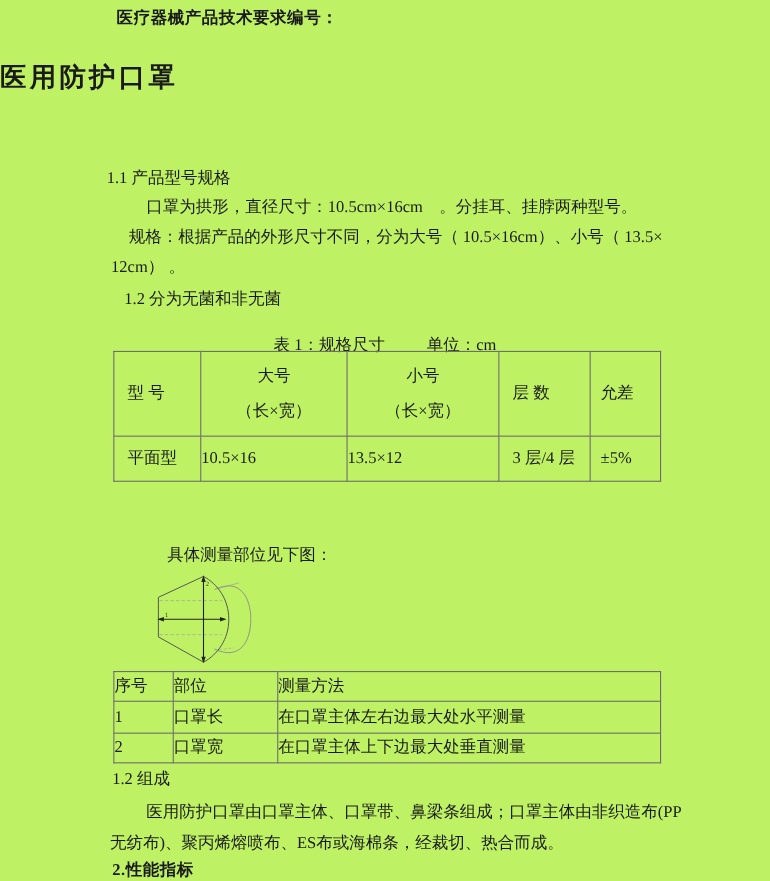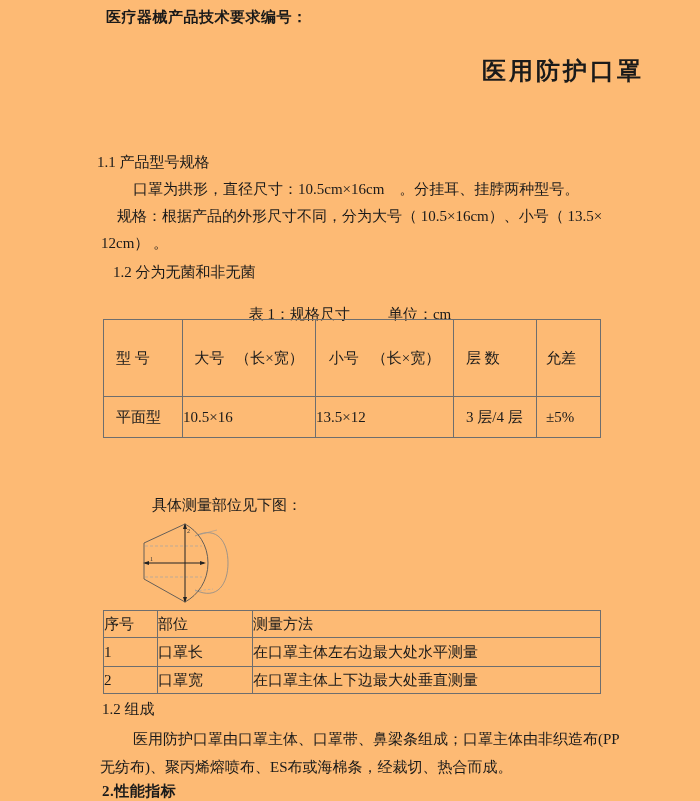--- a/index.html
+++ b/index.html
@@ -1,33 +1,33 @@
 <!DOCTYPE html>
 <html lang="zh"><head>
 <meta charset="utf-8">
 <style>
   html, body { margin: 0; padding: 0; background: #ffffff; }
   .page {
     position: relative;
     width: 700px;
     height: 801px;
-    background: #fdba74;
+    background: #bef264;
     font-family: "Liberation Serif", "DejaVu Serif", serif;
     color: #1a1a1a;
     font-size: 15px;
     line-height: 20px;
     overflow: hidden;
   }
   .abs { position: absolute; white-space: nowrap; }
   .bold { font-weight: bold; }
 
   .doc-number { left: 106px; top: 7px; letter-spacing: 0.5px; }
   .doc-title {
     left: 0; top: 56px; width: 644px;
-    text-align: right; font-size: 24px; line-height: 30px;
+    text-align: left; font-size: 24px; line-height: 30px;
     font-weight: bold; letter-spacing: 3px;
   }
   .h-sec1 { left: 99px;  top: 126px; letter-spacing: 0.5px; }
   .s11    { left: 97px;  top: 152px; text-align: center; }
   .p-shape{ left: 133px; top: 179px; }
   .p-spec1{ left: 117px; top: 206px; }
   .p-spec2{ left: 101px; top: 233px; }
   .s12    { left: 113px; top: 262px; }
 
   .t1-caption {
@@ -56,21 +56,21 @@
   .t1 .c-large { width: 133px; }
   .t1 .c-small { width: 138px; }
   .t1 .c-layer { width: 83px; }
   .t1 .c-tol   { width: 64px; }
   .t1 .hdr-row  td { height: 76px; }
   .t1 .data-row td { height: 40px; }
   .t1 .pl { padding-left: 12px; }
   .t1 .pl-sm { padding-left: 9px; }
   .t1 .ctr { text-align: left; }
   .t1 .two-line {
-    height: 76px; display: flex; 
+    height: 76px; display: flex; flex-direction: column;
     justify-content: space-evenly; align-items: center; text-align: center;
   }
 
   .measure-note { left: 152px; top: 495px; }
 
   .mask-diagram { position: absolute; left: 138px; top: 521px; }
 
   .t2 { left: 103px; top: 610px; width: 497px; }
   .t2 .c-no   { width: 54px; }
   .t2 .c-part { width: 95px; }

